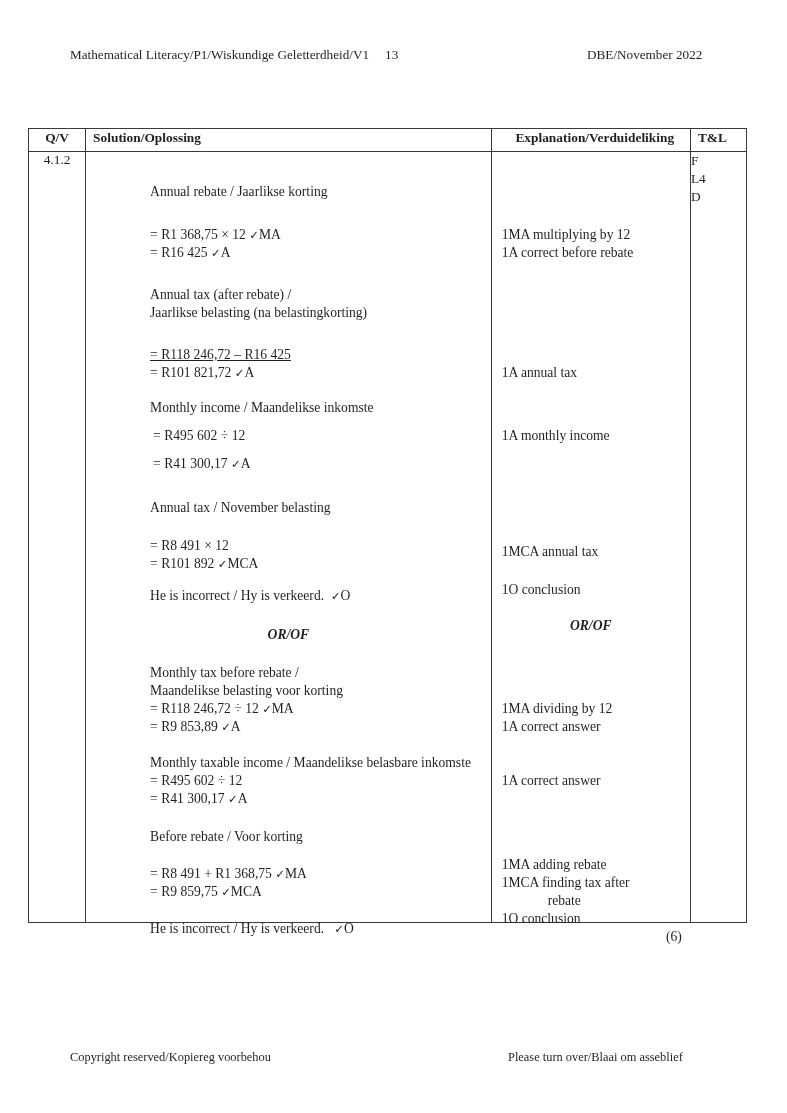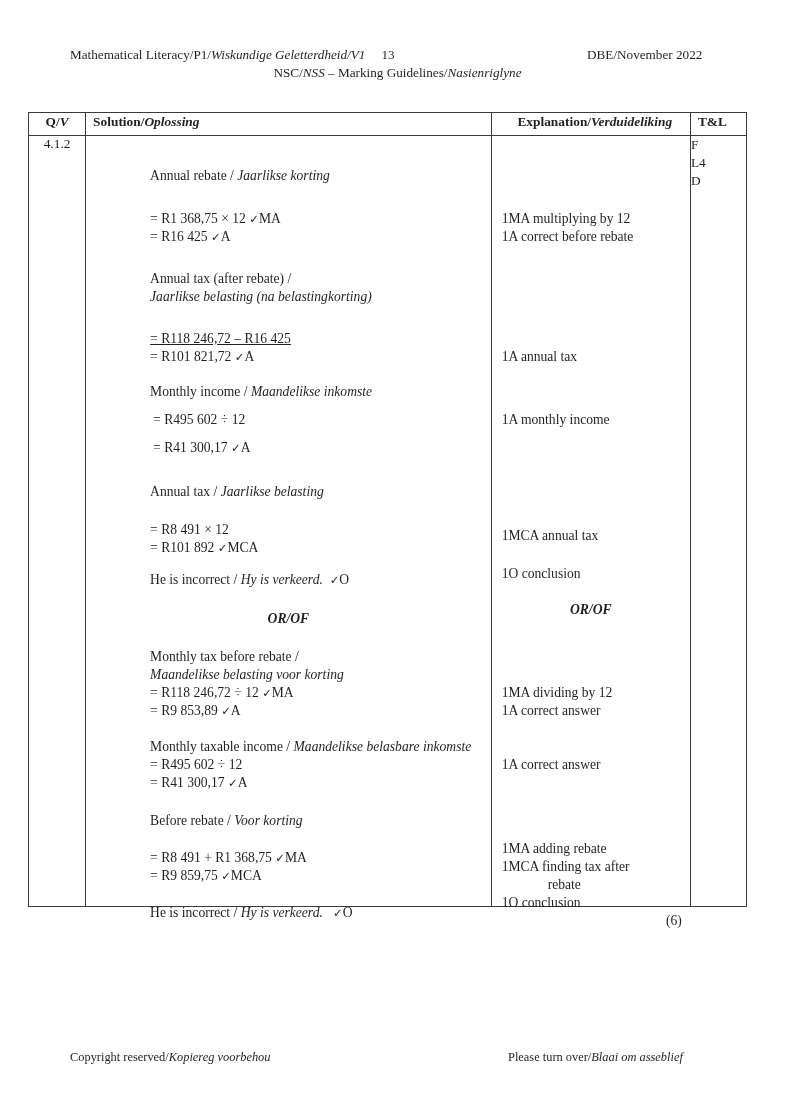--- a/index.html
+++ b/index.html
@@ -44,27 +44,27 @@
     left: 587px;
     top: 0;
     white-space: nowrap;
   }
   .hdr-line2 {
     text-align: center;
     font-size: 13.2px;
     line-height: 18px;
     padding-left: 8px;
   }
-  .ital { font-style: italic; }
+  .ital { }
 
   
   .marking-table {
     position: absolute;
     left: 28px;
-    top: 112px;
+    top: 128px;
     width: 719px;
     border-collapse: collapse;
     table-layout: fixed;
   }
   .marking-table td, .marking-table th {
     border: 1px solid #3a3a3a;
     vertical-align: top;
     padding: 0;
   }
   .col-qv    { width: 57px; }
@@ -162,21 +162,20 @@
   }
 </style>
 </head>
 <body>
 
 <div class="page-header">
   <div class="hdr-line1">
     <span class="hdr-left"><span>Mathematical Literacy/P1/</span><span class="ital">Wiskundige Geletterdheid/V1</span><span class="hdr-page-no">13</span></span>
     <span class="hdr-right">DBE/November 2022</span>
   </div>
-  <div class="hdr-line2"><span>NSC/</span><span class="ital">NSS</span><span> – Marking Guidelines/</span><span class="ital">Nasienriglyne</span></div>
 </div>
 
 <table class="marking-table">
   <colgroup>
     <col class="col-qv">
       <col class="col-sol">
       <col class="col-exp">
       <col class="col-tl">
   </colgroup>
   <thead>
@@ -195,21 +194,21 @@
             <div class="ln sol-ln" style="top: 32px;"><span>Annual rebate / </span><span class="ital">Jaarlikse korting</span></div>
             <div class="ln sol-ln" style="top: 75px;"><span>= R1 368,75 × 12 </span><span class="tick">✓</span><span>MA</span></div>
             <div class="ln sol-ln" style="top: 93px;"><span>= R16 425 </span><span class="tick">✓</span><span>A</span></div>
             <div class="ln sol-ln" style="top: 135px;"><span>Annual tax (after rebate) /</span></div>
             <div class="ln sol-ln" style="top: 153px;"><span class="ital">Jaarlikse belasting (na belastingkorting)</span></div>
             <div class="ln sol-ln" style="top: 195px; text-decoration: underline;"><span>= R118 246,72 – R16 425</span></div>
             <div class="ln sol-ln" style="top: 213px;"><span>= R101 821,72 </span><span class="tick">✓</span><span>A</span></div>
             <div class="ln sol-ln" style="top: 248px;"><span>Monthly income / </span><span class="ital">Maandelikse inkomste</span></div>
             <div class="ln sol-ln indent-eq" style="top: 276px;"><span>= R495 602  ÷ 12</span></div>
             <div class="ln sol-ln indent-eq" style="top: 304px;"><span>= R41 300,17 </span><span class="tick">✓</span><span>A</span></div>
-            <div class="ln sol-ln" style="top: 348px;"><span>Annual tax / </span><span class="ital">Jaarlikse belasting</span></div>
+            <div class="ln sol-ln" style="top: 348px;"><span>Annual tax / </span><span class="ital">November belasting</span></div>
             <div class="ln sol-ln" style="top: 386px;"><span>= R8 491 × 12</span></div>
             <div class="ln sol-ln" style="top: 404px;"><span>= R101 892 </span><span class="tick">✓</span><span>MCA</span></div>
             <div class="ln sol-ln" style="top: 436px;"><span>He is incorrect / </span><span class="ital">Hy is verkeerd.</span><span>&nbsp;&nbsp;</span><span class="tick">✓</span><span>O</span></div>
             <div class="ln sol-ln" style="top: 513px;"><span>Monthly tax before rebate /</span></div>
             <div class="ln sol-ln" style="top: 531px;"><span class="ital">Maandelikse belasting voor korting</span></div>
             <div class="ln sol-ln" style="top: 549px;"><span>= R118 246,72 ÷ 12 </span><span class="tick">✓</span><span>MA</span></div>
             <div class="ln sol-ln" style="top: 567px;"><span>= R9 853,89  </span><span class="tick">✓</span><span>A</span></div>
             <div class="ln sol-ln" style="top: 603px;"><span>Monthly taxable income / </span><span class="ital">Maandelikse belasbare inkomste</span></div>
             <div class="ln sol-ln" style="top: 621px;"><span>= R495 602  ÷ 12</span></div>
             <div class="ln sol-ln" style="top: 639px;"><span>= R41 300,17  </span><span class="tick">✓</span><span>A</span></div>

